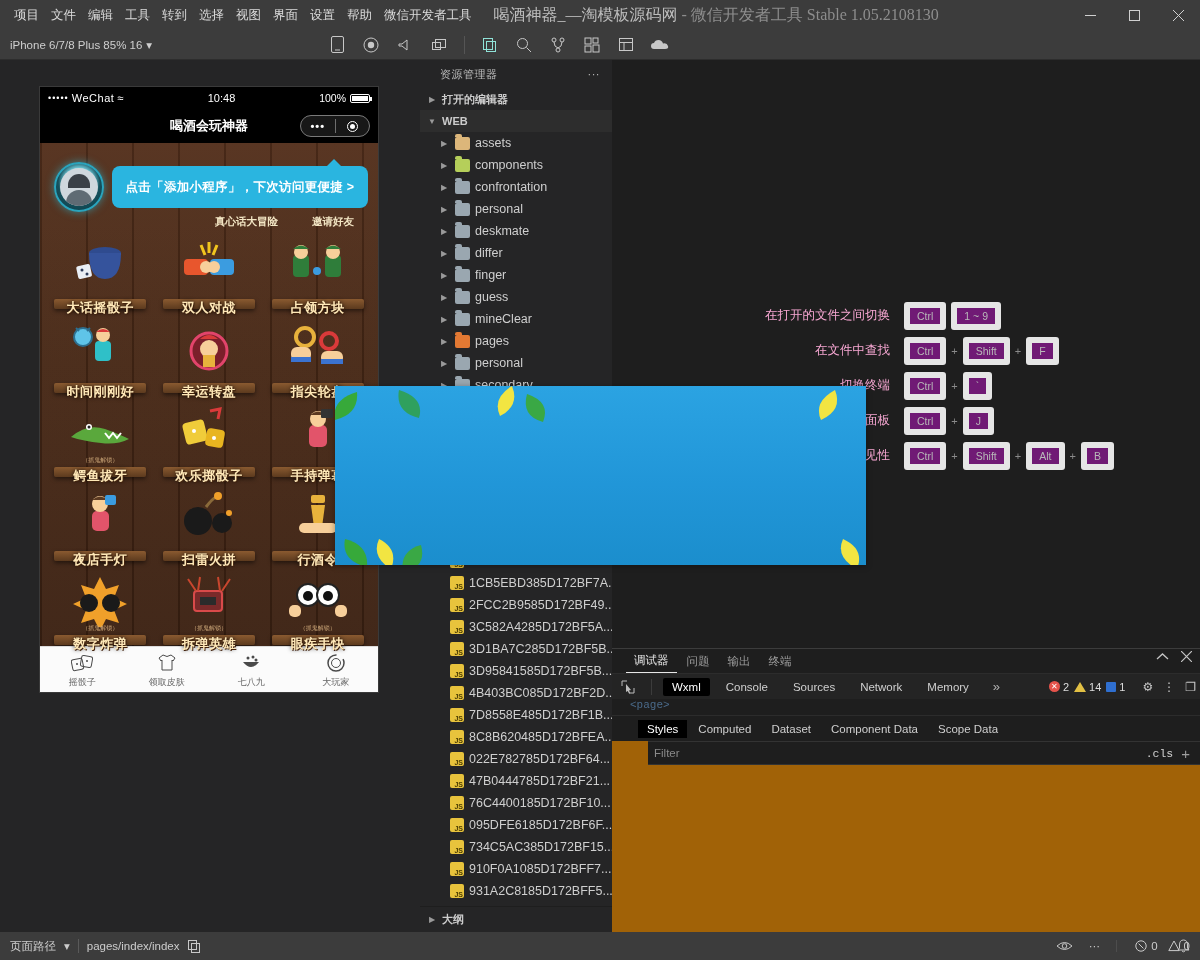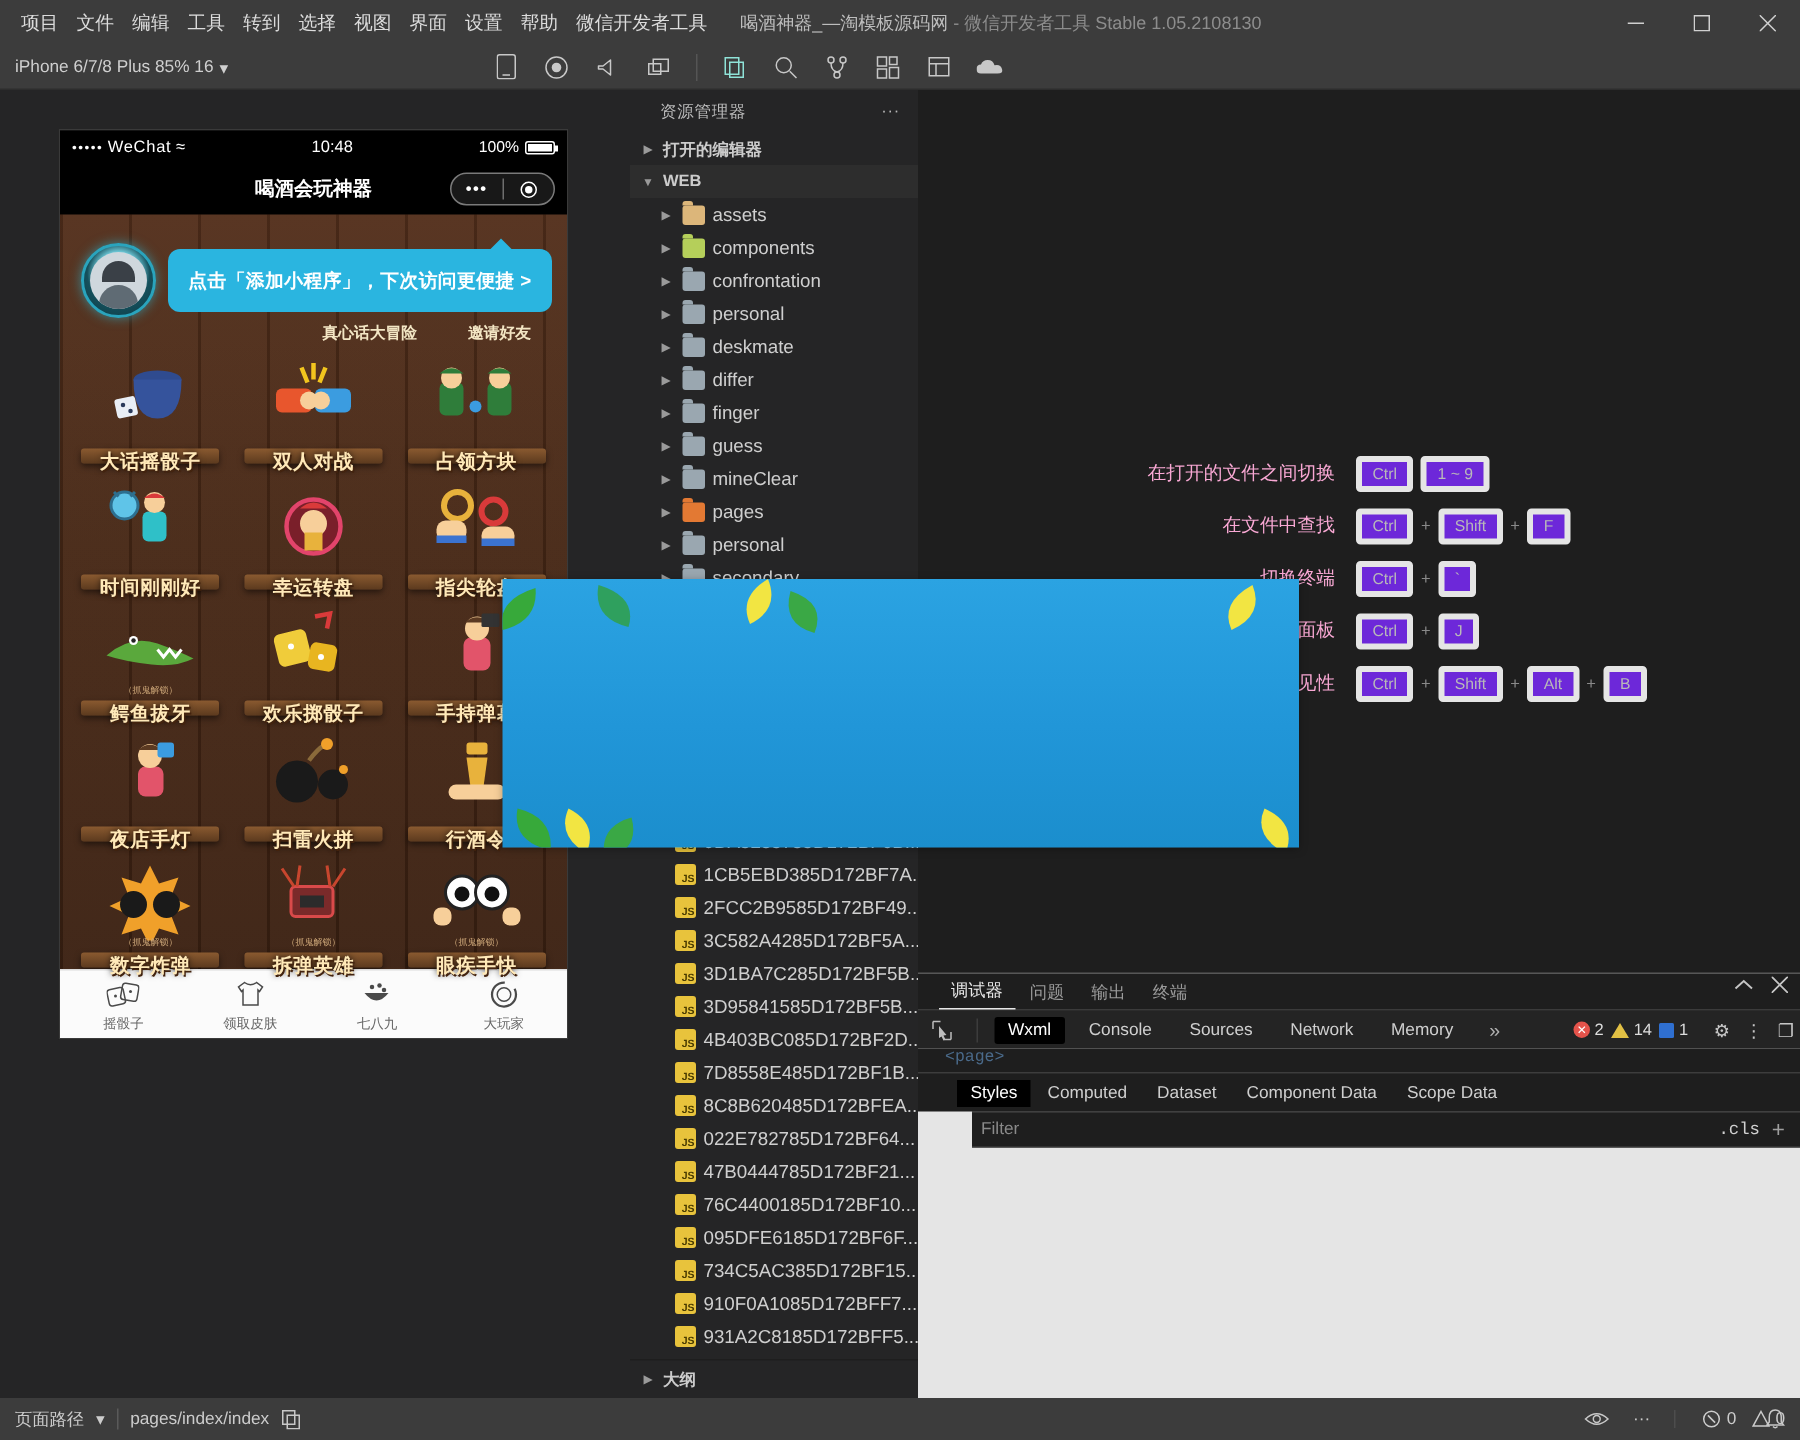--- a/index.html
+++ b/index.html
@@ -13,21 +13,21 @@
   #app { position: relative; width: 1200px; height: 960px; background: #1e1e1e; }
 
   
   .titlebar {
     position: absolute; top: 0; left: 0; width: 1200px; height: 30px;
     background: #3c3c3c; display: flex; align-items: center;
     color: #cccccc; font-size: 12.5px; white-space: nowrap;
   }
   .menu-list { display: flex; align-items: center; padding-left: 8px; }
   .menu-item { padding: 4px 6px; color: #dcdcdc; font-size: 12.5px; cursor: default; }
-  .win-title { margin-left: 16px; font-size: 12px; color: #bdbdbd; }
+  .win-title { margin-left: 16px; font-size: 16px; color: #bdbdbd; font-family: Liberation Serif, serif; }
   .win-title .dim { color: #8d8d8d; }
   .win-ctrls { position: absolute; right: 0; top: 0; height: 30px; display: flex; }
   .win-btn { width: 44px; height: 30px; display: flex; align-items: center; justify-content: center; color: #d0d0d0; }
 
   
   .toolbar {
     position: absolute; top: 30px; left: 0; width: 1200px; height: 30px;
     background: #3c3c3c; display: flex; align-items: center;
     border-bottom: 1px solid #2d2d2d;
   }
@@ -174,37 +174,37 @@
 
   
   .editor {
     position: absolute; top: 60px; left: 612px; width: 588px; height: 588px; background: #1e1e1e;
   }
   .shortcuts { position: absolute; top: 238px; left: 0; width: 588px; }
   .sc-row { display: flex; align-items: center; justify-content: flex-start; height: 35px; }
   .sc-label { width: 292px; text-align: right; color: #f9a8d4; font-size: 12.5px; padding-right: 14px; }
   .keys { display: flex; align-items: center; gap: 5px; }
   .key {
-    background: #6d28d9; color: #b9b9b9; border-radius: 3px; padding: 2px 7px; font-size: 10.5px;
-    border: 4px solid #e5e5e5; min-width: 16px; text-align: center;
+    background: #701a75; color: #b9b9b9; border-radius: 3px; padding: 2px 7px; font-size: 10.5px;
+    border: 6px solid #e5e5e5; min-width: 16px; text-align: center;
   }
   .plus { color: #8a8a8a; font-size: 11px; }
 
   
   .overlay {
     position: absolute; left: 335px; top: 386px; width: 531px; height: 179px;
     background: linear-gradient(180deg,#2ba3e2 0%, #2196d8 55%, #1b8ecd 100%);
     overflow: hidden; z-index: 40; box-shadow: 0 1px 6px rgba(0,0,0,.35);
   }
   .leaf { position: absolute; width: 30px; height: 34px; }
   .leaf svg { width: 100%; height: 100%; display: block; }
 
   
   .devpanel {
-    position: absolute; top: 648px; left: 612px; width: 588px; height: 284px; background: #e5e5e5;
+    position: absolute; top: 648px; left: 612px; width: 588px; height: 284px; background: #a16207;
     border-top: 1px solid #3c3c3c;
   }
   .dp-tabs {
     height: 24px; display: flex; align-items: flex-end; gap: 2px; padding-left: 14px;
     background: #1e1e1e; position: relative;
   }
   .dp-tab { font-size: 11.5px; color: #9b9b9b; padding: 2px 8px 4px; }
   .dp-tab.on { color: #e7e7e7; border-bottom: 1px solid #e7e7e7; }
   .dp-acts { position: absolute; right: 8px; top: 2px; display: flex; gap: 12px; color: #c5c5c5; font-size: 12px;}
   .dt-bar {

